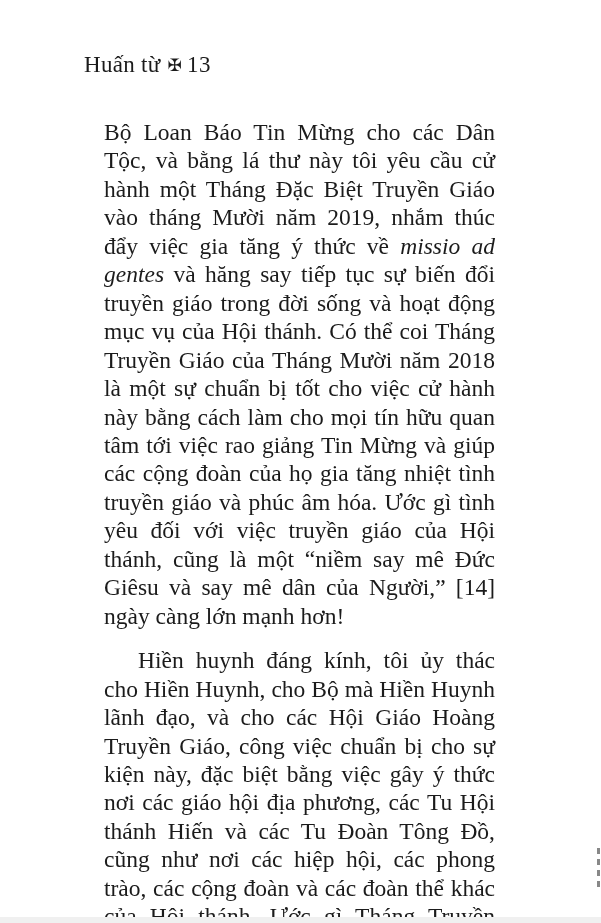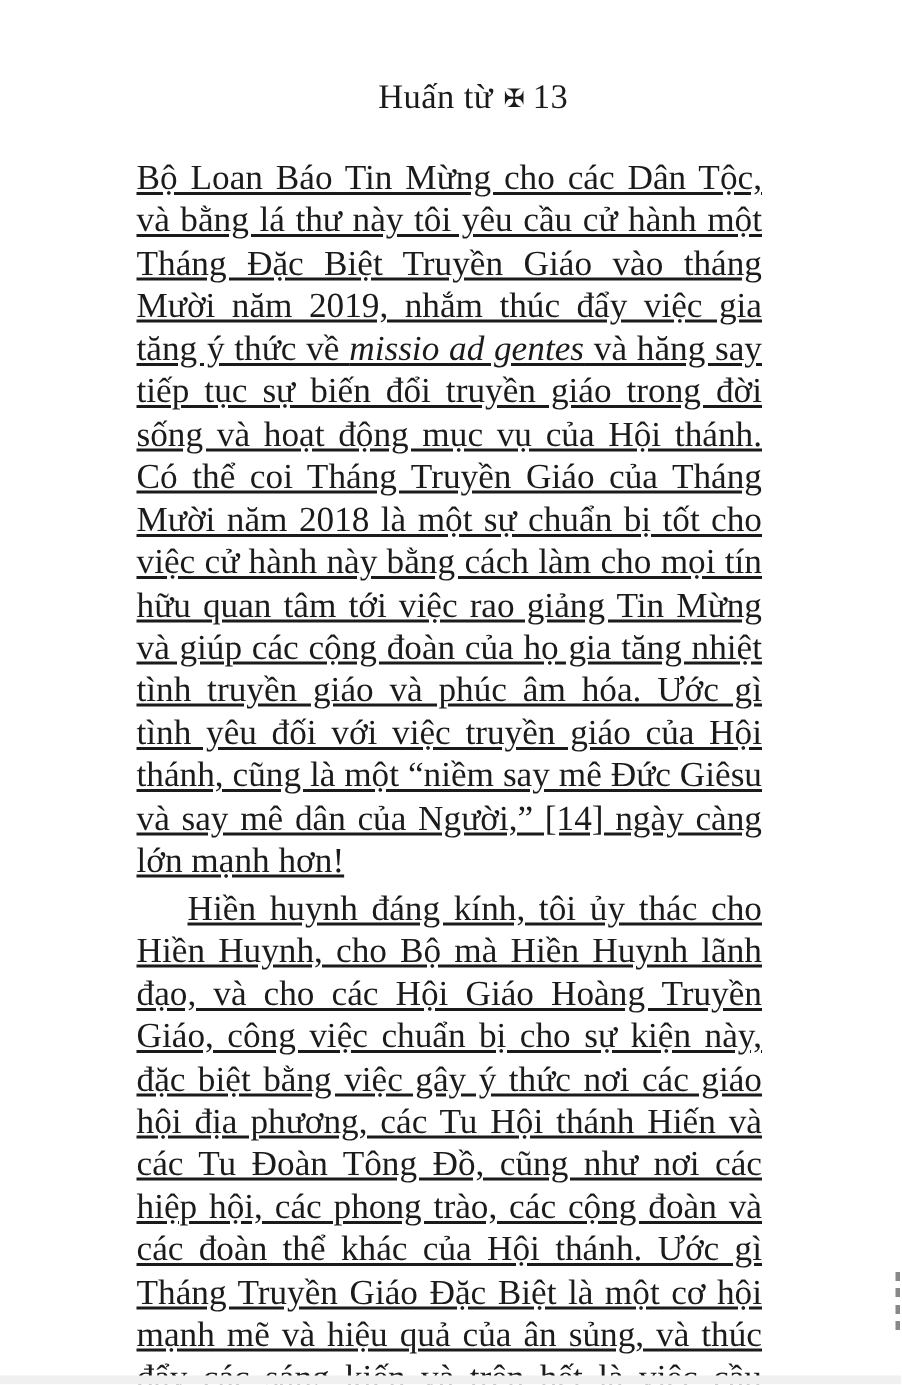--- a/index.html
+++ b/index.html
@@ -12,23 +12,23 @@
     width: 601px;
     height: 923px;
     background: #ffffff;
     overflow: hidden;
     font-family: "Liberation Serif", serif;
     color: #1b1b1b;
   }
   .running-header {
     position: absolute;
     top: 50px;
-    left: 104px;
+    left: 84px;
     width: 423px;
-    text-align: center;
+    text-align: left;
     font-size: 23px;
     line-height: 30px;
     letter-spacing: 0.3px;
     white-space: nowrap;
   }
   .running-header .cross {
     font-family: "DejaVu Sans", sans-serif;
     font-size: 17px;
     padding: 0 5px 0 7px;
     position: relative;
@@ -38,23 +38,22 @@
     position: absolute;
     top: 102px;
     left: 88px;
     width: 423px;
     font-size: 23.5px;
     line-height: 28.45px;
     text-align: justify;
     text-justify: inter-word;
   }
   .body-text p {
-    margin: 3px;
+    margin: 16px;
     padding: 0;
-    text-decoration: underline;
   }
   .body-text p.indented {
     text-indent: 34px;
   }
   .italic {
     font-style: italic;
   }
   .footer-bar {
     position: absolute;
     left: 0;

